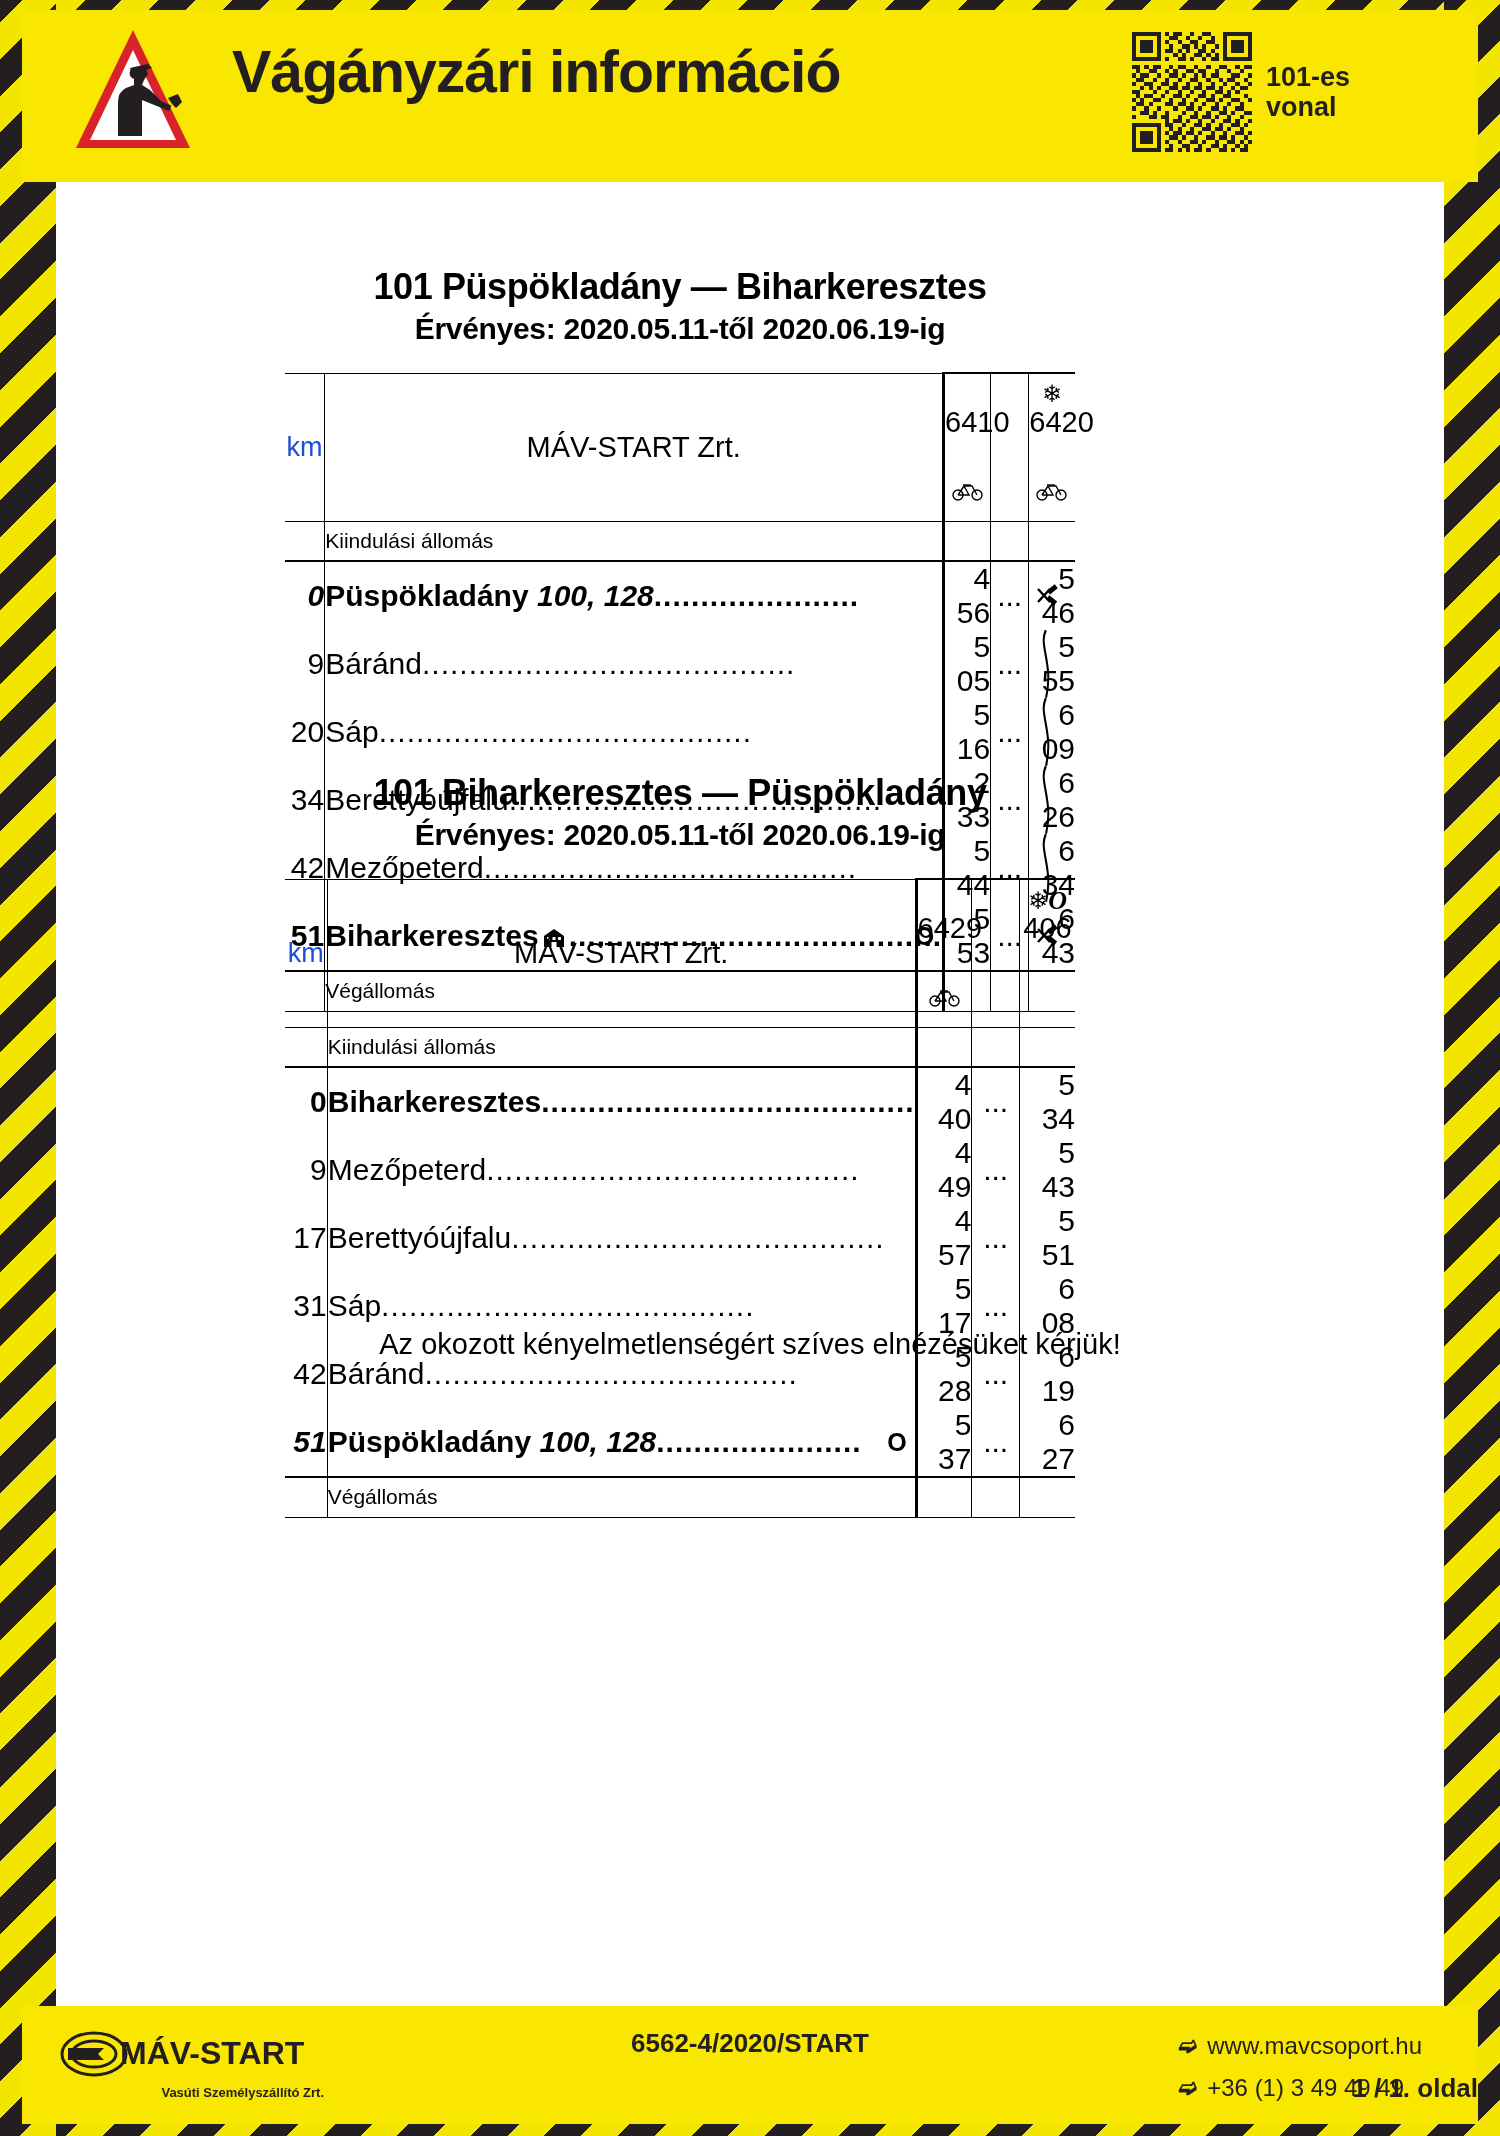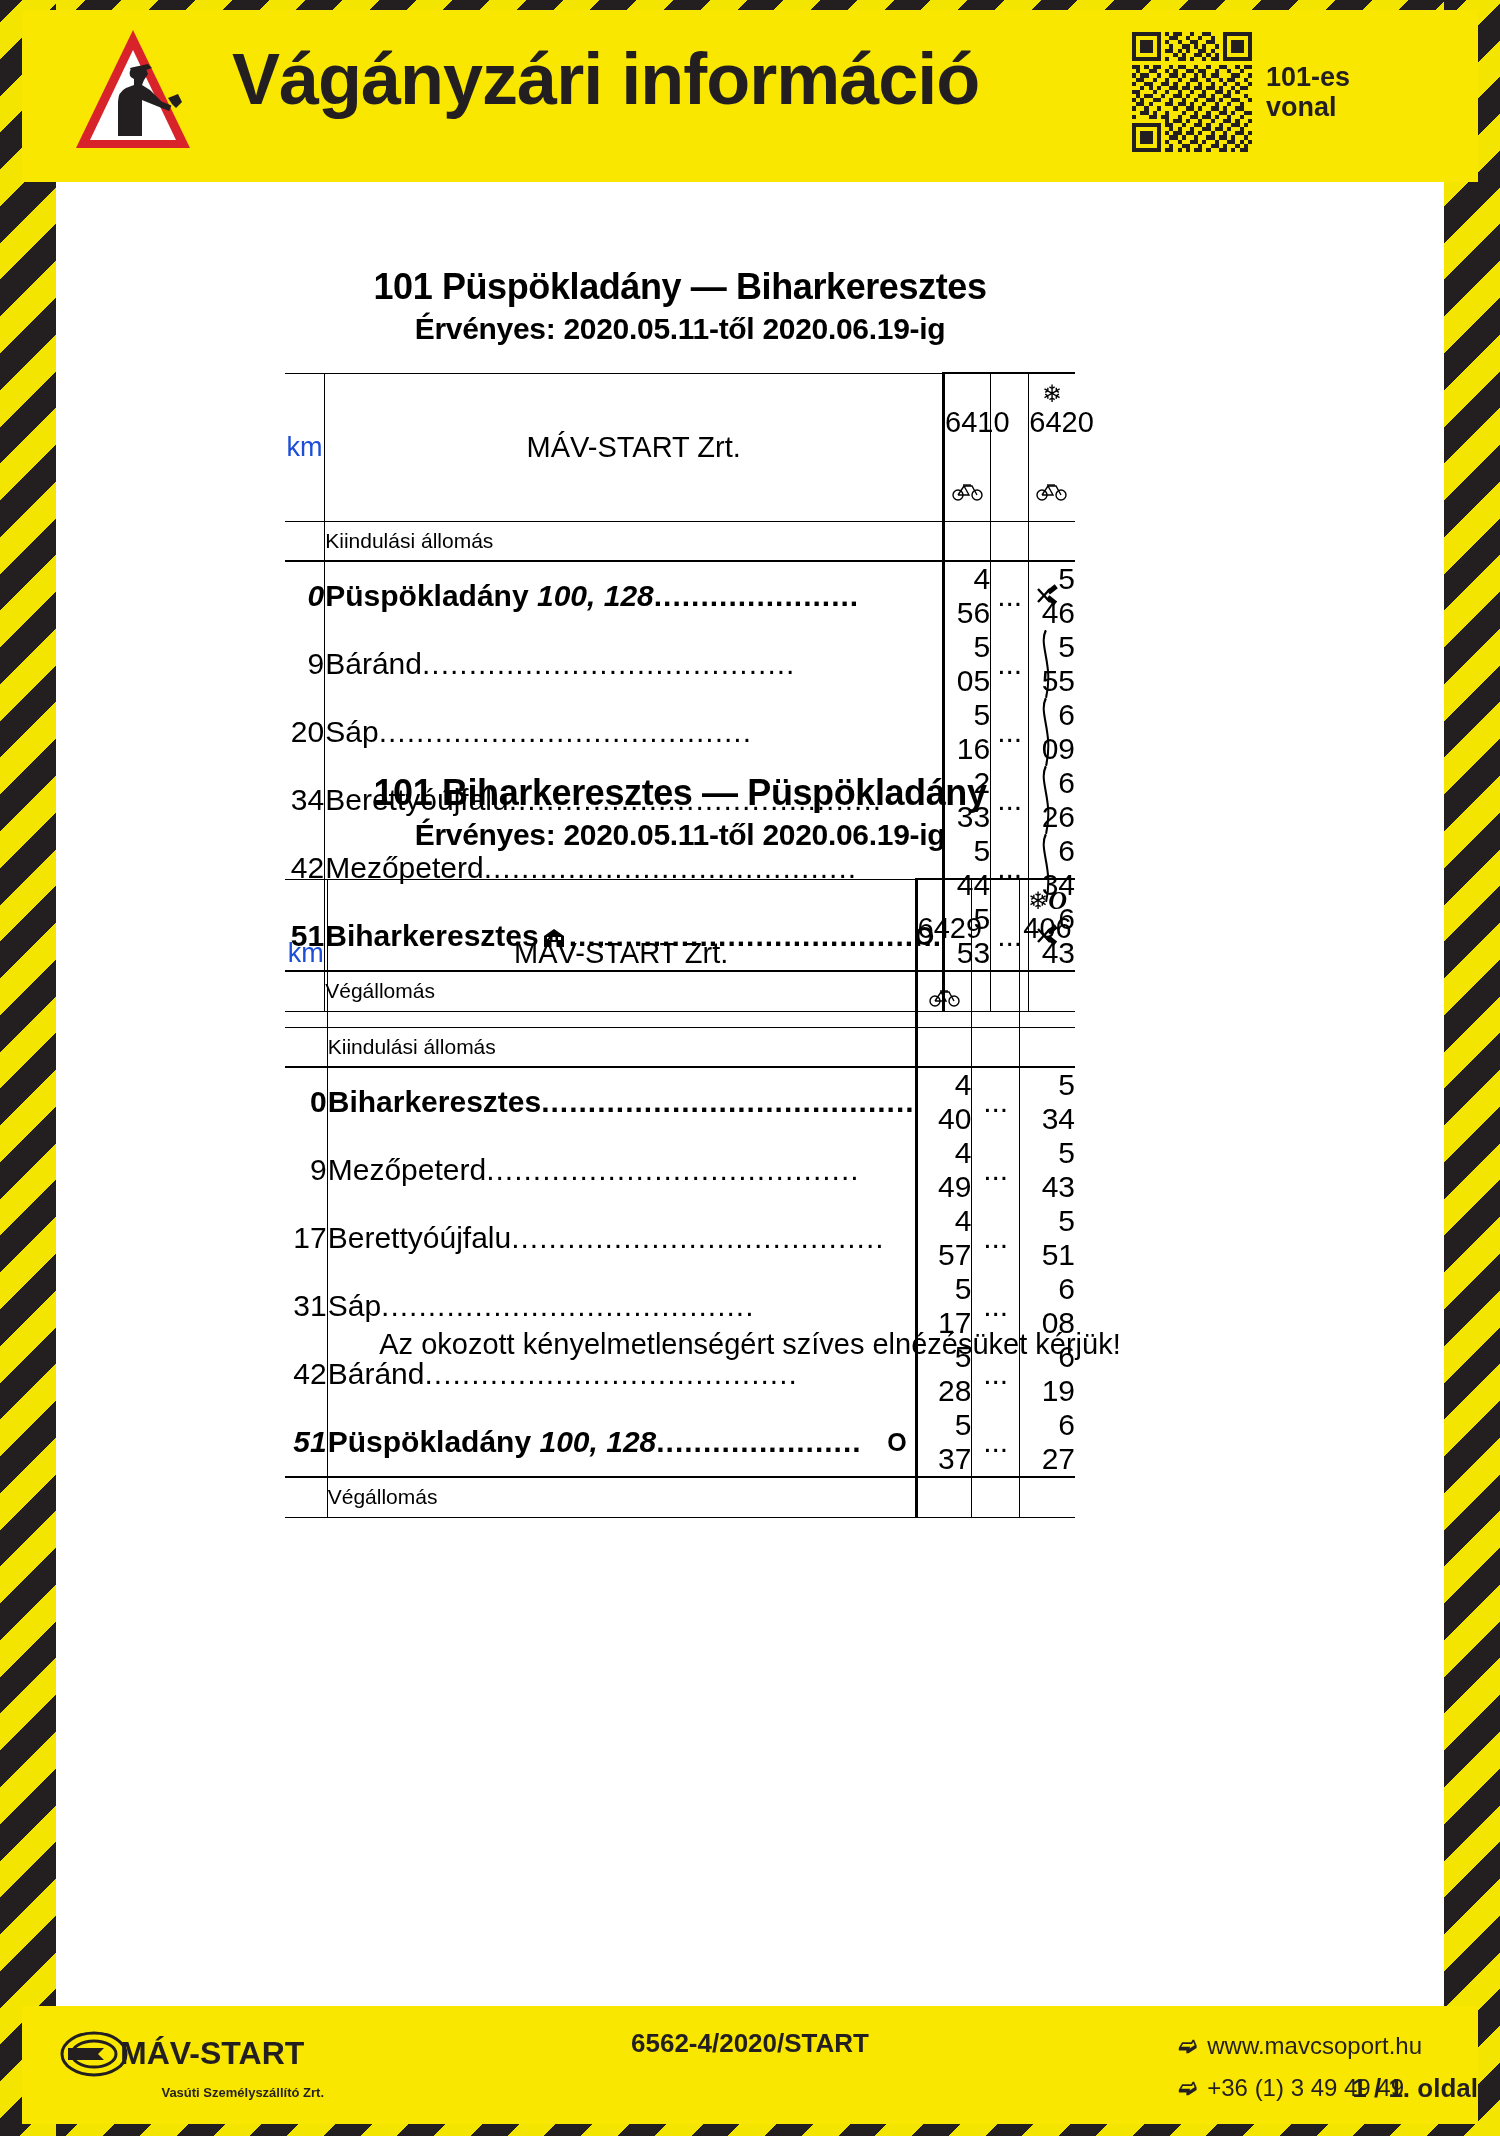--- a/index.html
+++ b/index.html
@@ -62,21 +62,21 @@
     left: 50px;
     top: 14px;
     width: 122px;
     height: 130px;
   }
 
   .header-title {
     position: absolute;
     left: 210px;
     top: 28px;
-    font-size: 72px;
+    font-size: 59px;
     font-weight: bold;
     font-family: "Liberation Sans", sans-serif;
     color: #231f20;
     letter-spacing: -1px;
   }
 
   .qr-wrap {
     position: absolute;
     right: 128px;
     top: 22px;

